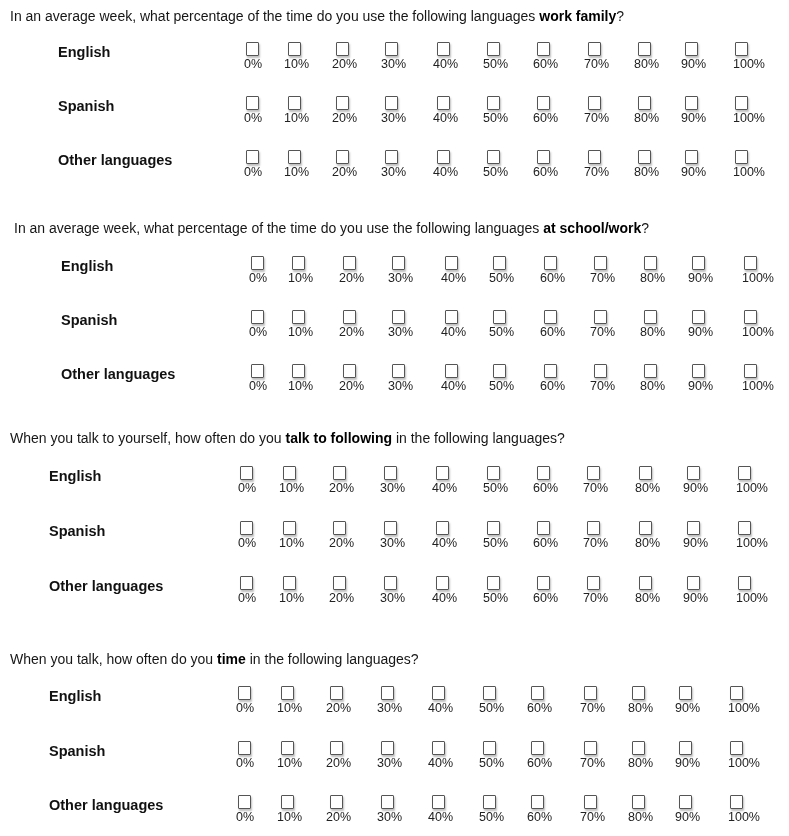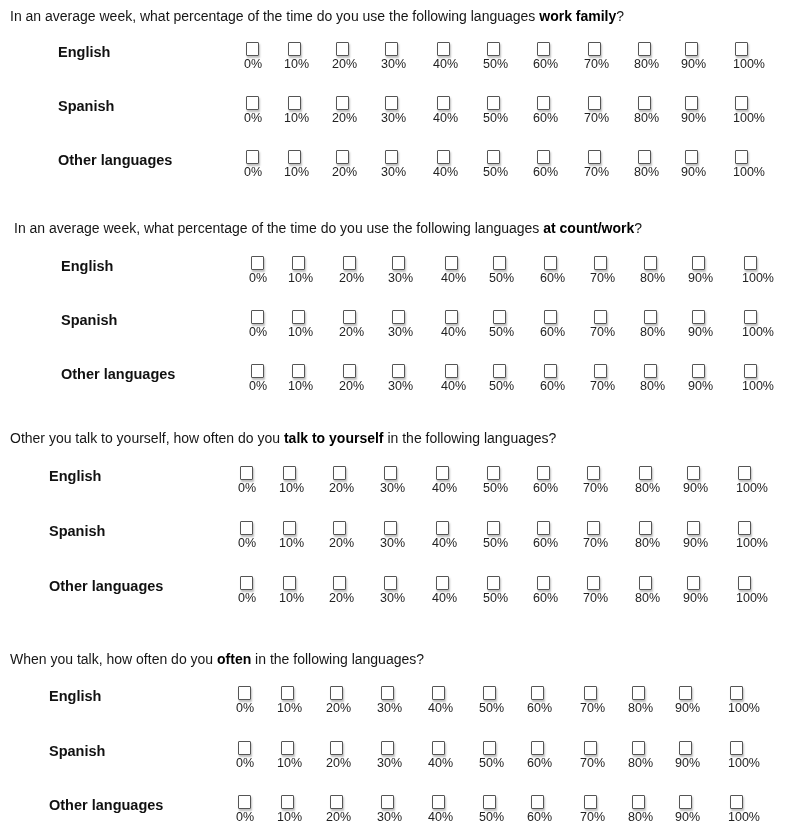--- a/index.html
+++ b/index.html
@@ -157,21 +157,21 @@
           <span class="box" style="left: 2px;"></span>
           <span class="pct" style="left: -2px;">90%</span>
         </label>
         <label class="opt" style="left: 733px; top: 0px;">
           <span class="box" style="left: 2px;"></span>
           <span class="pct" style="left: 0px;">100%</span>
         </label>
       </div>
     </div>
     <div class="section">
-      <div class="question" style="left: 14px; top: 220px;"><span>In an average week, what percentage of the time do you use the following languages </span><b>at count/work</b><span>?</span></div>
+      <div class="question" style="left: 14px; top: 220px;"><span>In an average week, what percentage of the time do you use the following languages </span><b>at school/work</b><span>?</span></div>
       <div class="row" style="top: 256px;">
         <div class="lang" style="left: 61px; top: 2px;">English</div>
         <label class="opt" style="left: 249px; top: 0px;">
           <span class="box" style="left: 2px;"></span>
           <span class="pct" style="left: 0px;">0%</span>
         </label>
         <label class="opt" style="left: 290px; top: 0px;">
           <span class="box" style="left: 2px;"></span>
           <span class="pct" style="left: -2px;">10%</span>
         </label>
@@ -301,21 +301,21 @@
           <span class="box" style="left: 2px;"></span>
           <span class="pct" style="left: -2px;">90%</span>
         </label>
         <label class="opt" style="left: 742px; top: 0px;">
           <span class="box" style="left: 2px;"></span>
           <span class="pct" style="left: 0px;">100%</span>
         </label>
       </div>
     </div>
     <div class="section">
-      <div class="question" style="left: 10px; top: 430px;"><span>Other you talk to yourself, how often do you </span><b>talk to yourself</b><span> in the following languages?</span></div>
+      <div class="question" style="left: 10px; top: 430px;"><span>When you talk to yourself, how often do you </span><b>talk to following</b><span> in the following languages?</span></div>
       <div class="row" style="top: 466px;">
         <div class="lang" style="left: 49px; top: 2px;">English</div>
         <label class="opt" style="left: 238px; top: 0px;">
           <span class="box" style="left: 2px;"></span>
           <span class="pct" style="left: 0px;">0%</span>
         </label>
         <label class="opt" style="left: 281px; top: 0px;">
           <span class="box" style="left: 2px;"></span>
           <span class="pct" style="left: -2px;">10%</span>
         </label>
@@ -445,21 +445,21 @@
           <span class="box" style="left: 2px;"></span>
           <span class="pct" style="left: -2px;">90%</span>
         </label>
         <label class="opt" style="left: 736px; top: 0px;">
           <span class="box" style="left: 2px;"></span>
           <span class="pct" style="left: 0px;">100%</span>
         </label>
       </div>
     </div>
     <div class="section">
-      <div class="question" style="left: 10px; top: 651px;"><span>When you talk, how often do you </span><b>often</b><span> in the following languages?</span></div>
+      <div class="question" style="left: 10px; top: 651px;"><span>When you talk, how often do you </span><b>time</b><span> in the following languages?</span></div>
       <div class="row" style="top: 686px;">
         <div class="lang" style="left: 49px; top: 2px;">English</div>
         <label class="opt" style="left: 236px; top: 0px;">
           <span class="box" style="left: 2px;"></span>
           <span class="pct" style="left: 0px;">0%</span>
         </label>
         <label class="opt" style="left: 279px; top: 0px;">
           <span class="box" style="left: 2px;"></span>
           <span class="pct" style="left: -2px;">10%</span>
         </label>

